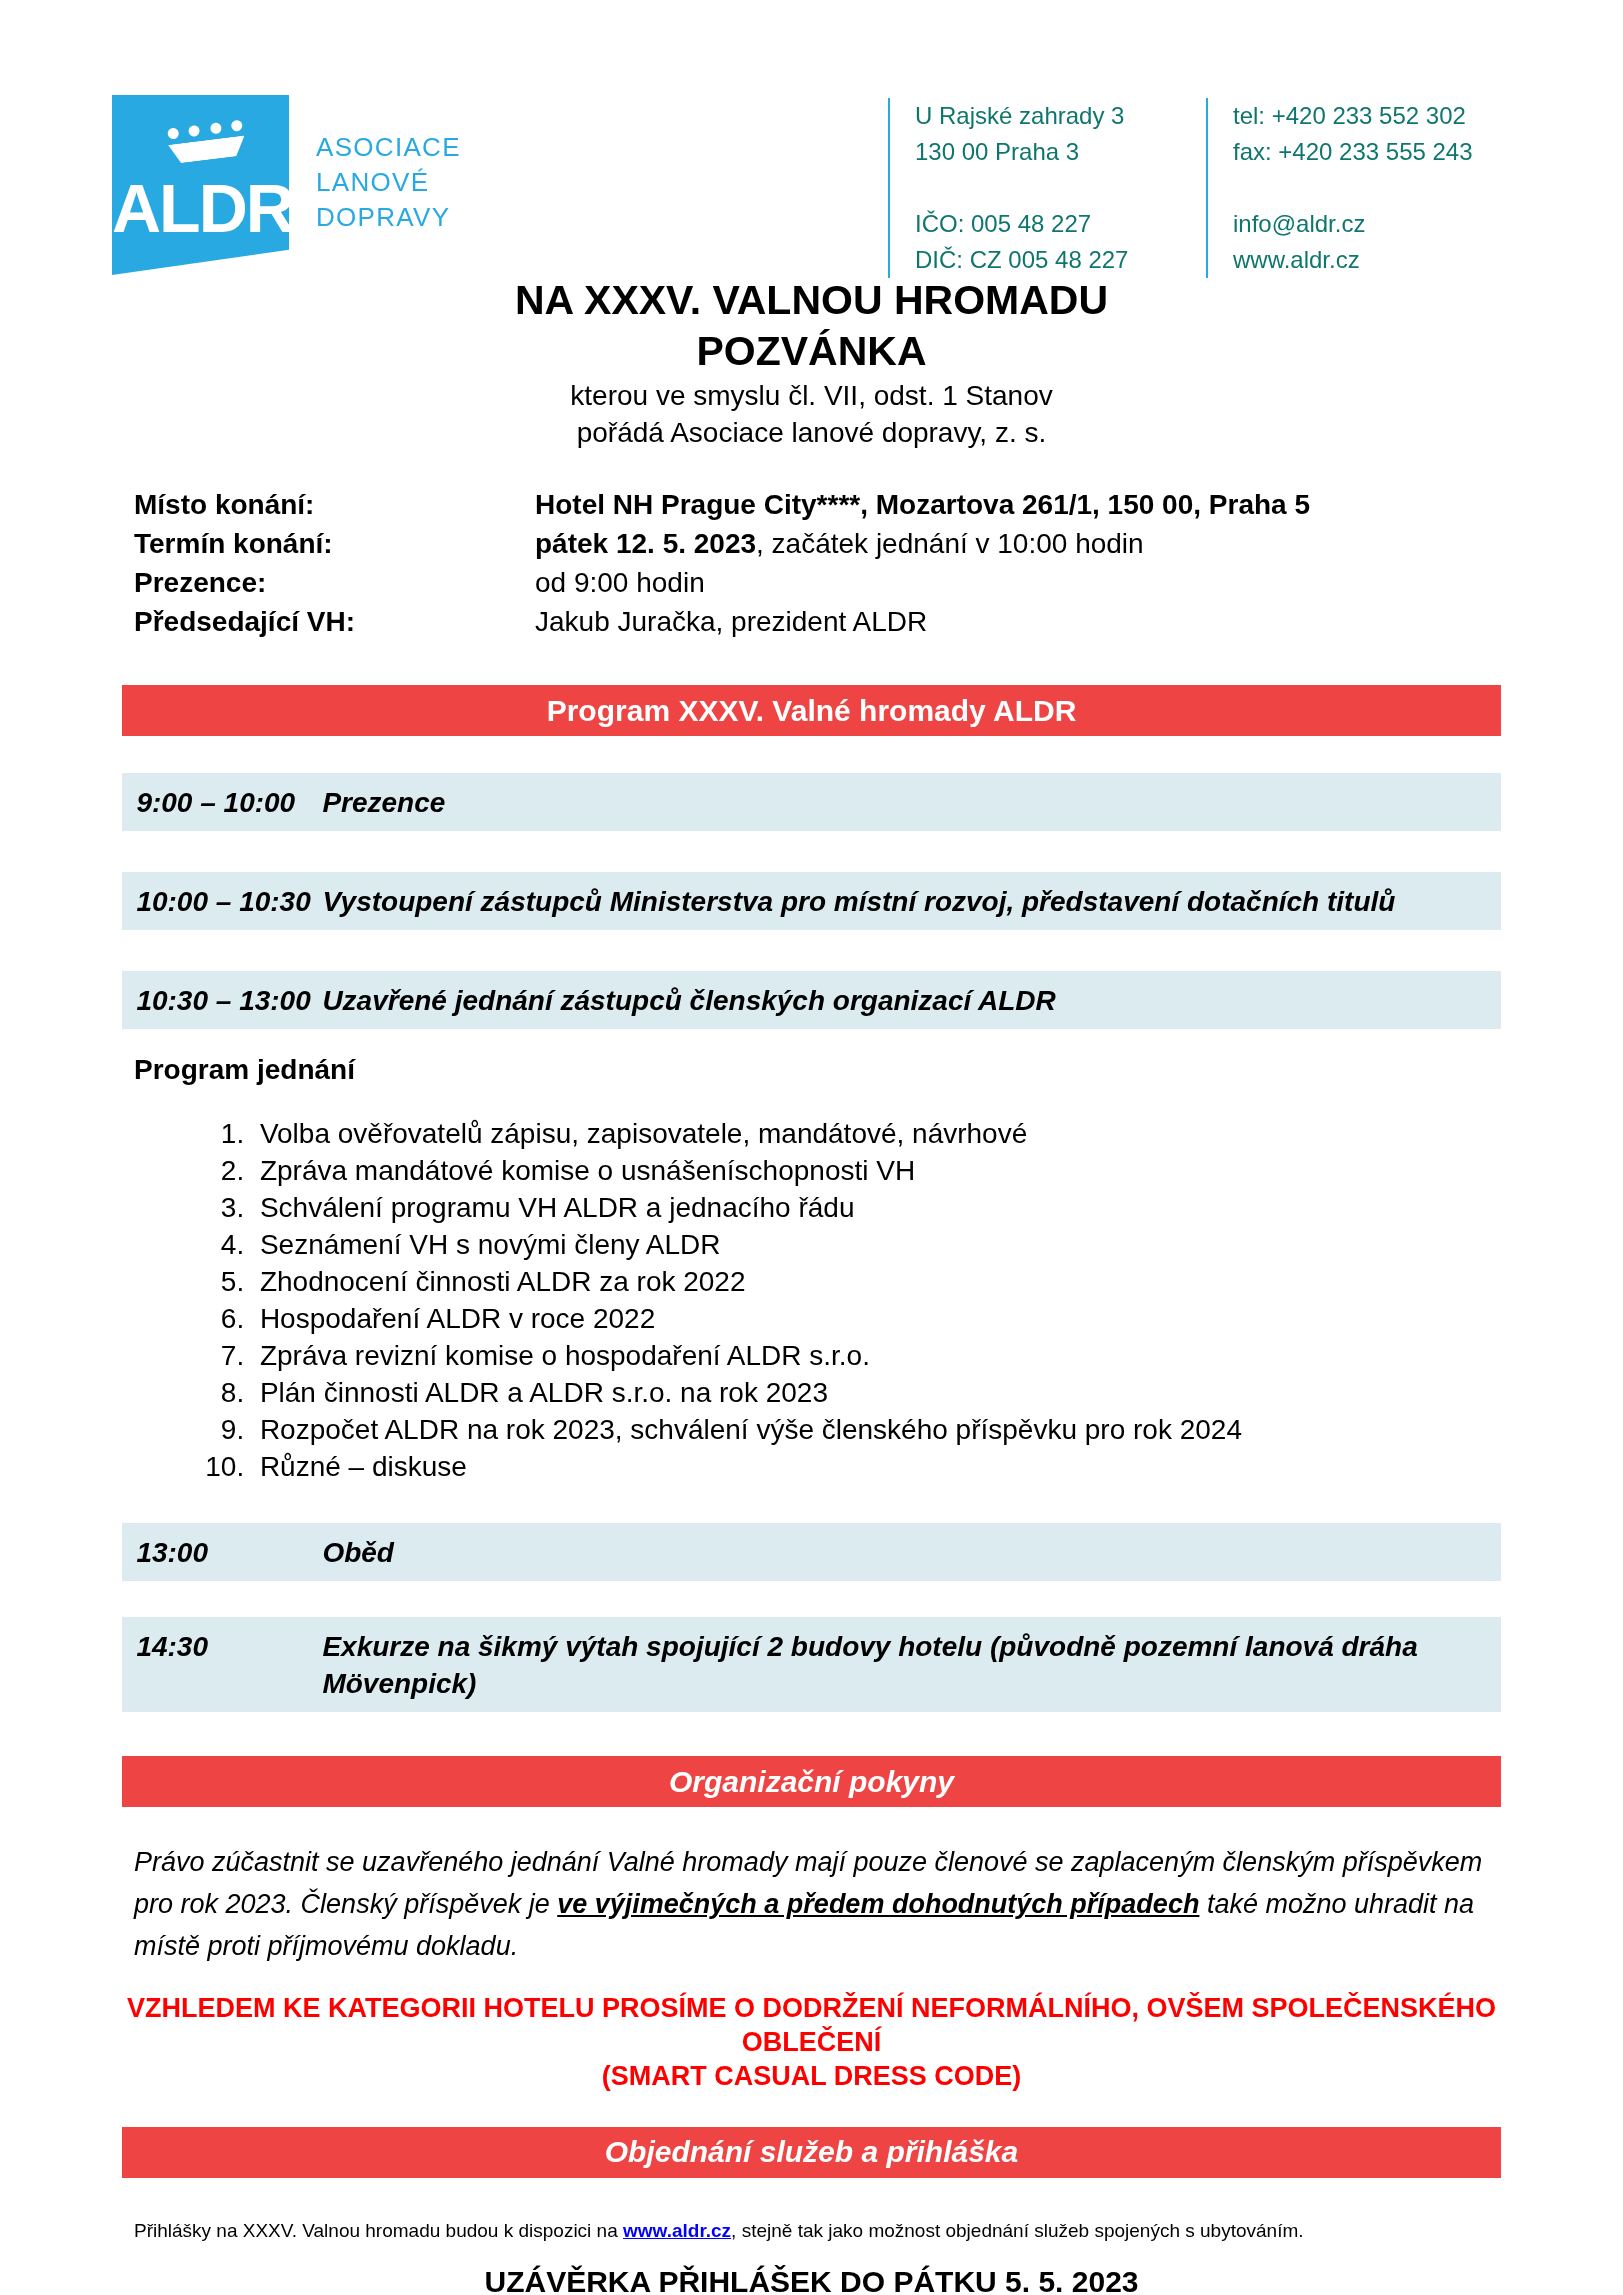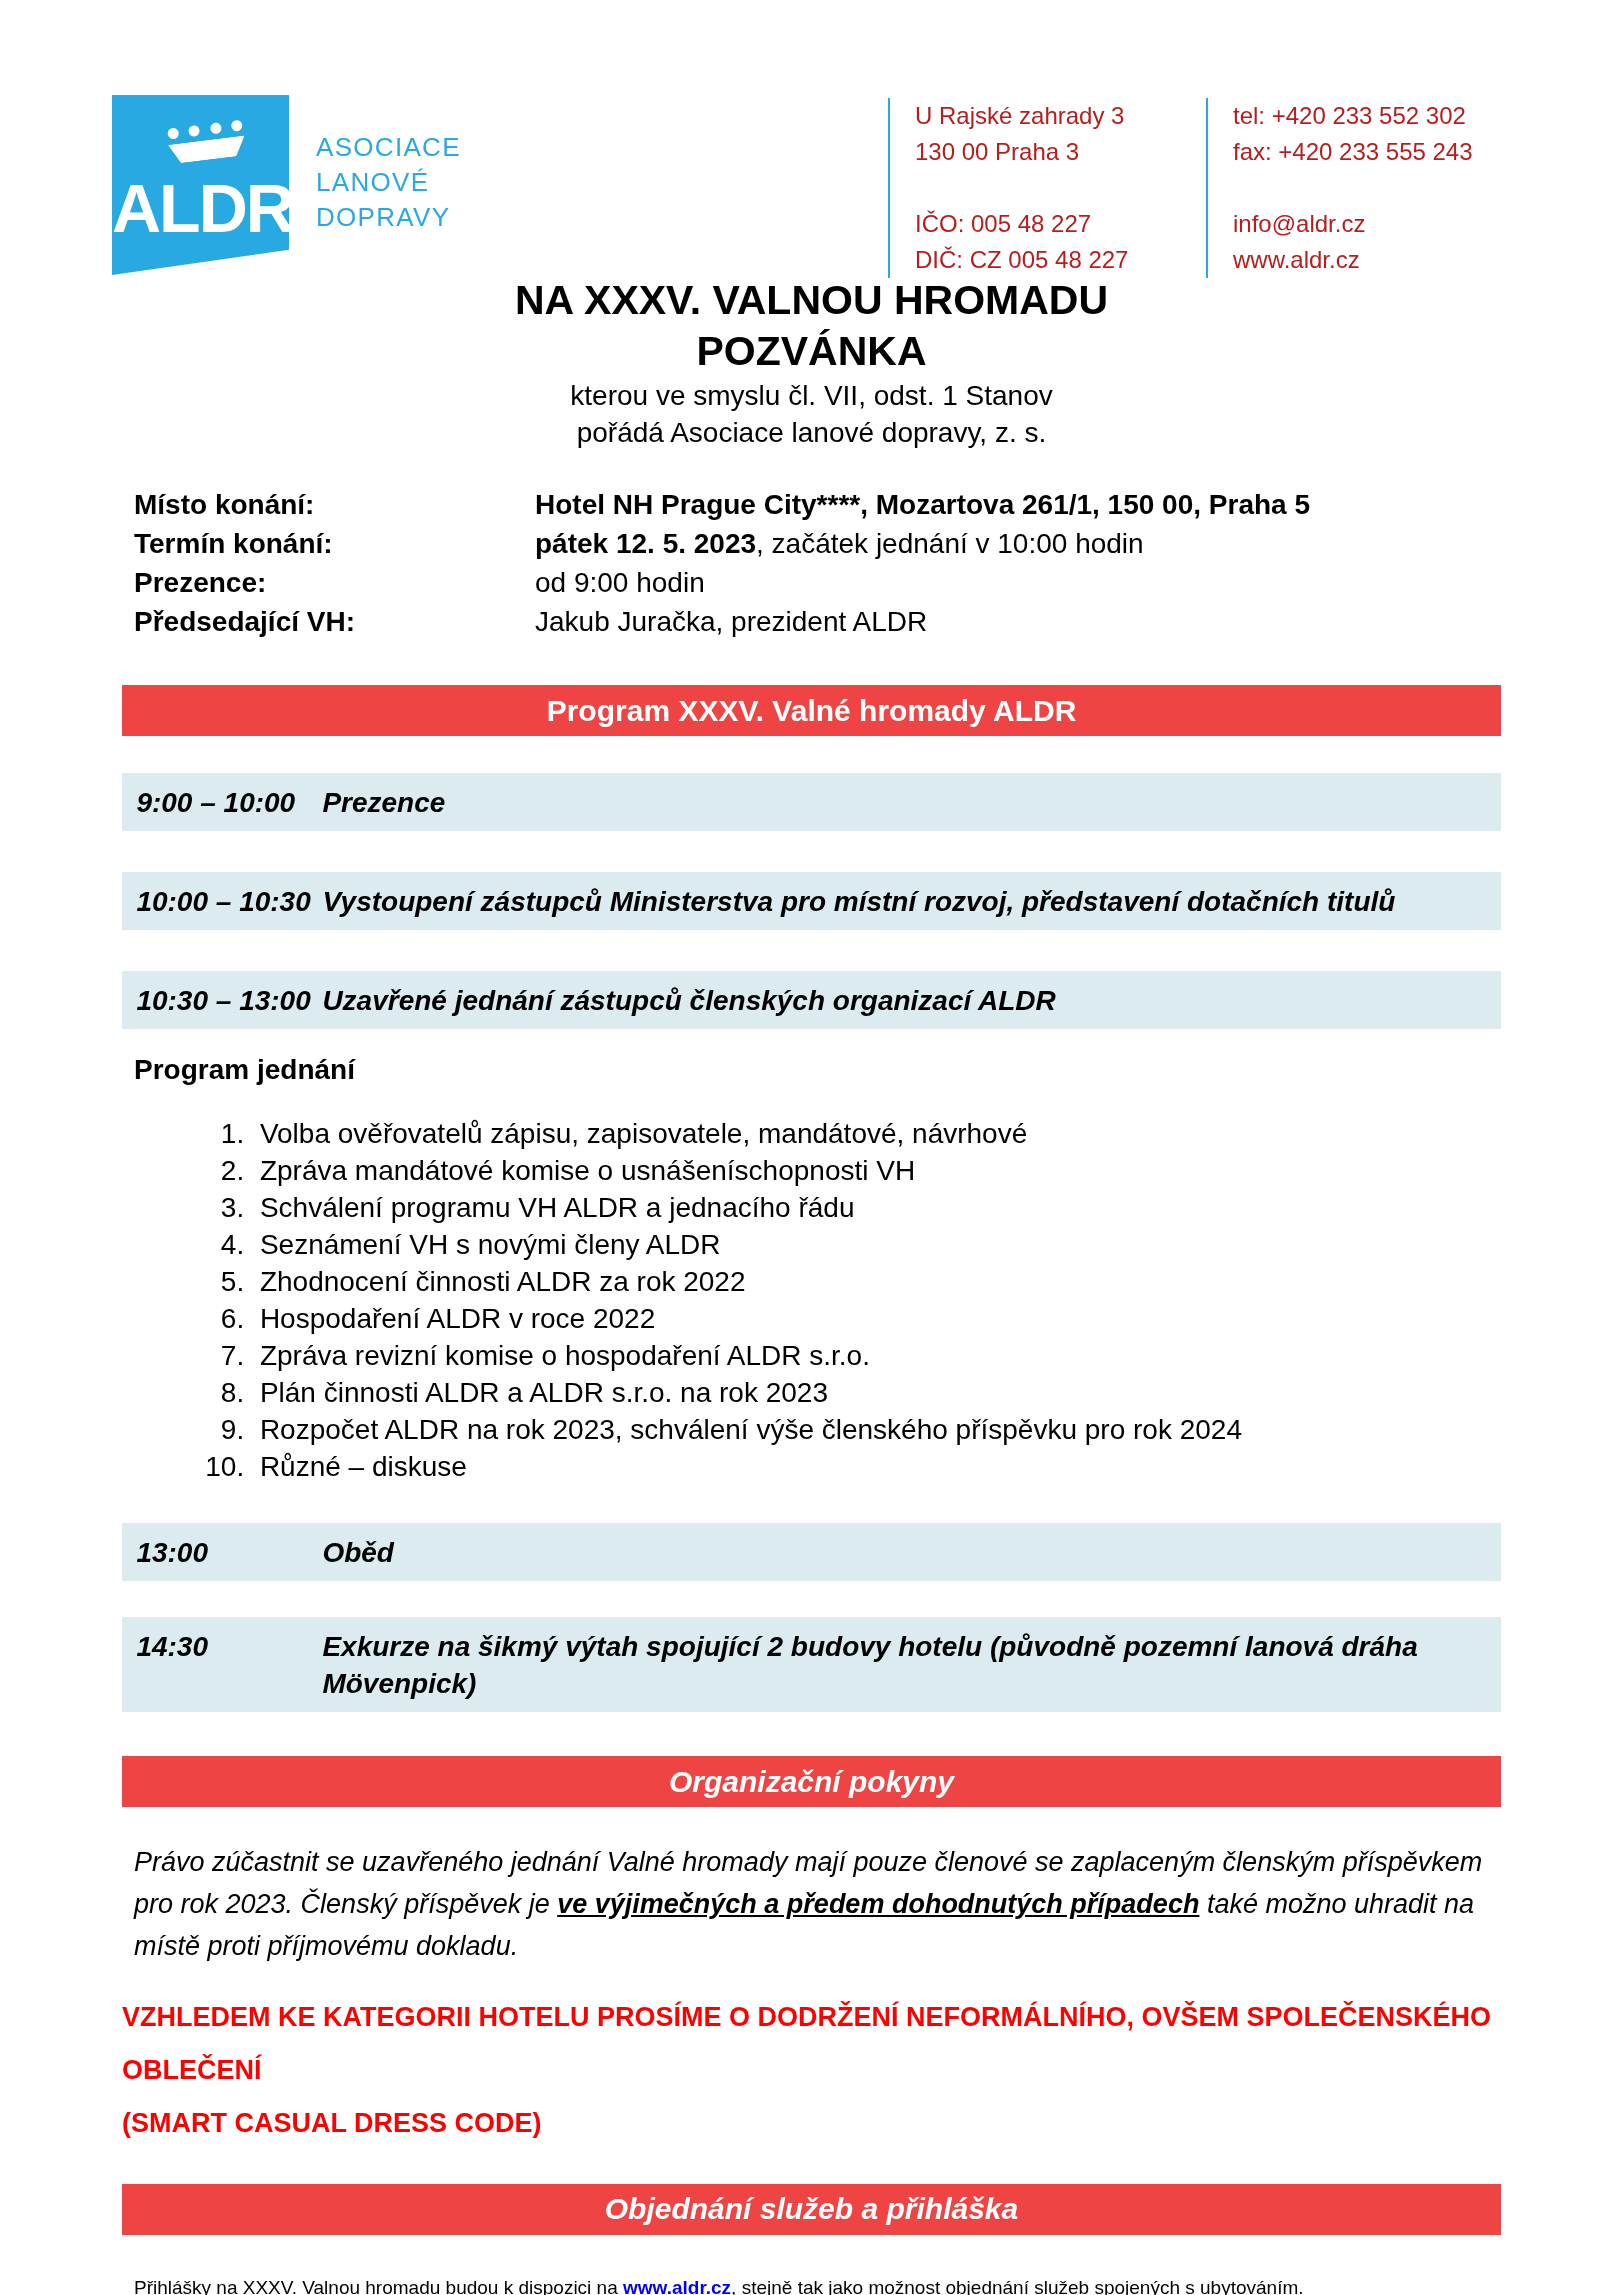--- a/index.html
+++ b/index.html
@@ -23,21 +23,21 @@
   }
   .crown { position:absolute; left:56px; top:29px; width:77px; transform:rotate(-7deg); }
   .crown-dots { display:flex; justify-content:space-between; padding:0 1.3px; }
   .crown-dots i { width:11px; height:11px; border-radius:50%; background:#fff; }
   .crown-base { margin-top:5.2px; height:19.6px; background:#fff; clip-path:polygon(0 0,100% 0,86% 100%,14% 100%); }
   .brand {
     position:absolute; left:316px; top:130px; color:#29a9e1;
     font-size:26px; line-height:35px; letter-spacing:1.3px;
   }
   .contact {
-    position:absolute; top:98px; color:#b91c1c; font-size:24px; line-height:36px;
+    position:absolute; top:98px; color:#0f766e; font-size:24px; line-height:36px;
     border-left:2.6px solid #29a9e1; padding-left:25px;
   }
   .contact .line { min-height:36px; white-space:nowrap; }
   .contact.c1 { left:888px; }
   .contact.c2 { left:1206px; }
 
   
   .title  { text-align:center; font-weight:bold; font-size:41px; line-height:51px; }
   .subtitle { text-align:center; font-size:28px; line-height:37px; }
 
@@ -61,21 +61,21 @@
   .srow .time { width:186px; flex-shrink:0; }
   .srow .stext { flex:1; }
 
   
   .agenda-h { margin:25px 122px 0 134px; font-weight:bold; font-size:28px; }
   ol.agenda { margin:29px 122px 0 0; padding-left:252px; font-size:28px; line-height:37px; }
   ol.agenda li { padding-left:7.9px; }
 
   
   .org-p { margin:34px 124px 0 134px; font-style:italic; font-size:27px; line-height:42px; }
-  .red-line { margin:0 122px; color:#ff0000; font-weight:bold; font-size:27px; line-height:53px; }
+  .red-line { margin:0 122px; text-align:center; color:#ff0000; font-weight:bold; font-size:27px; line-height:34px; }
   .signup { margin:33px 124px 0 134px; font-size:19px; line-height:39px; }
   .deadline { text-align:center; font-weight:bold; font-size:30px; line-height:38px; margin-top:13px; }
 
   .sp44 { height:29px; } .sp58 { height:38px; } .sp62 { height:41px; }
   .sp55 { height:36px; } .sp36 { height:23.6px; } .sp40 { height:26px; }
 </style>
 </head>
 <body>
 
 <div class="page">

